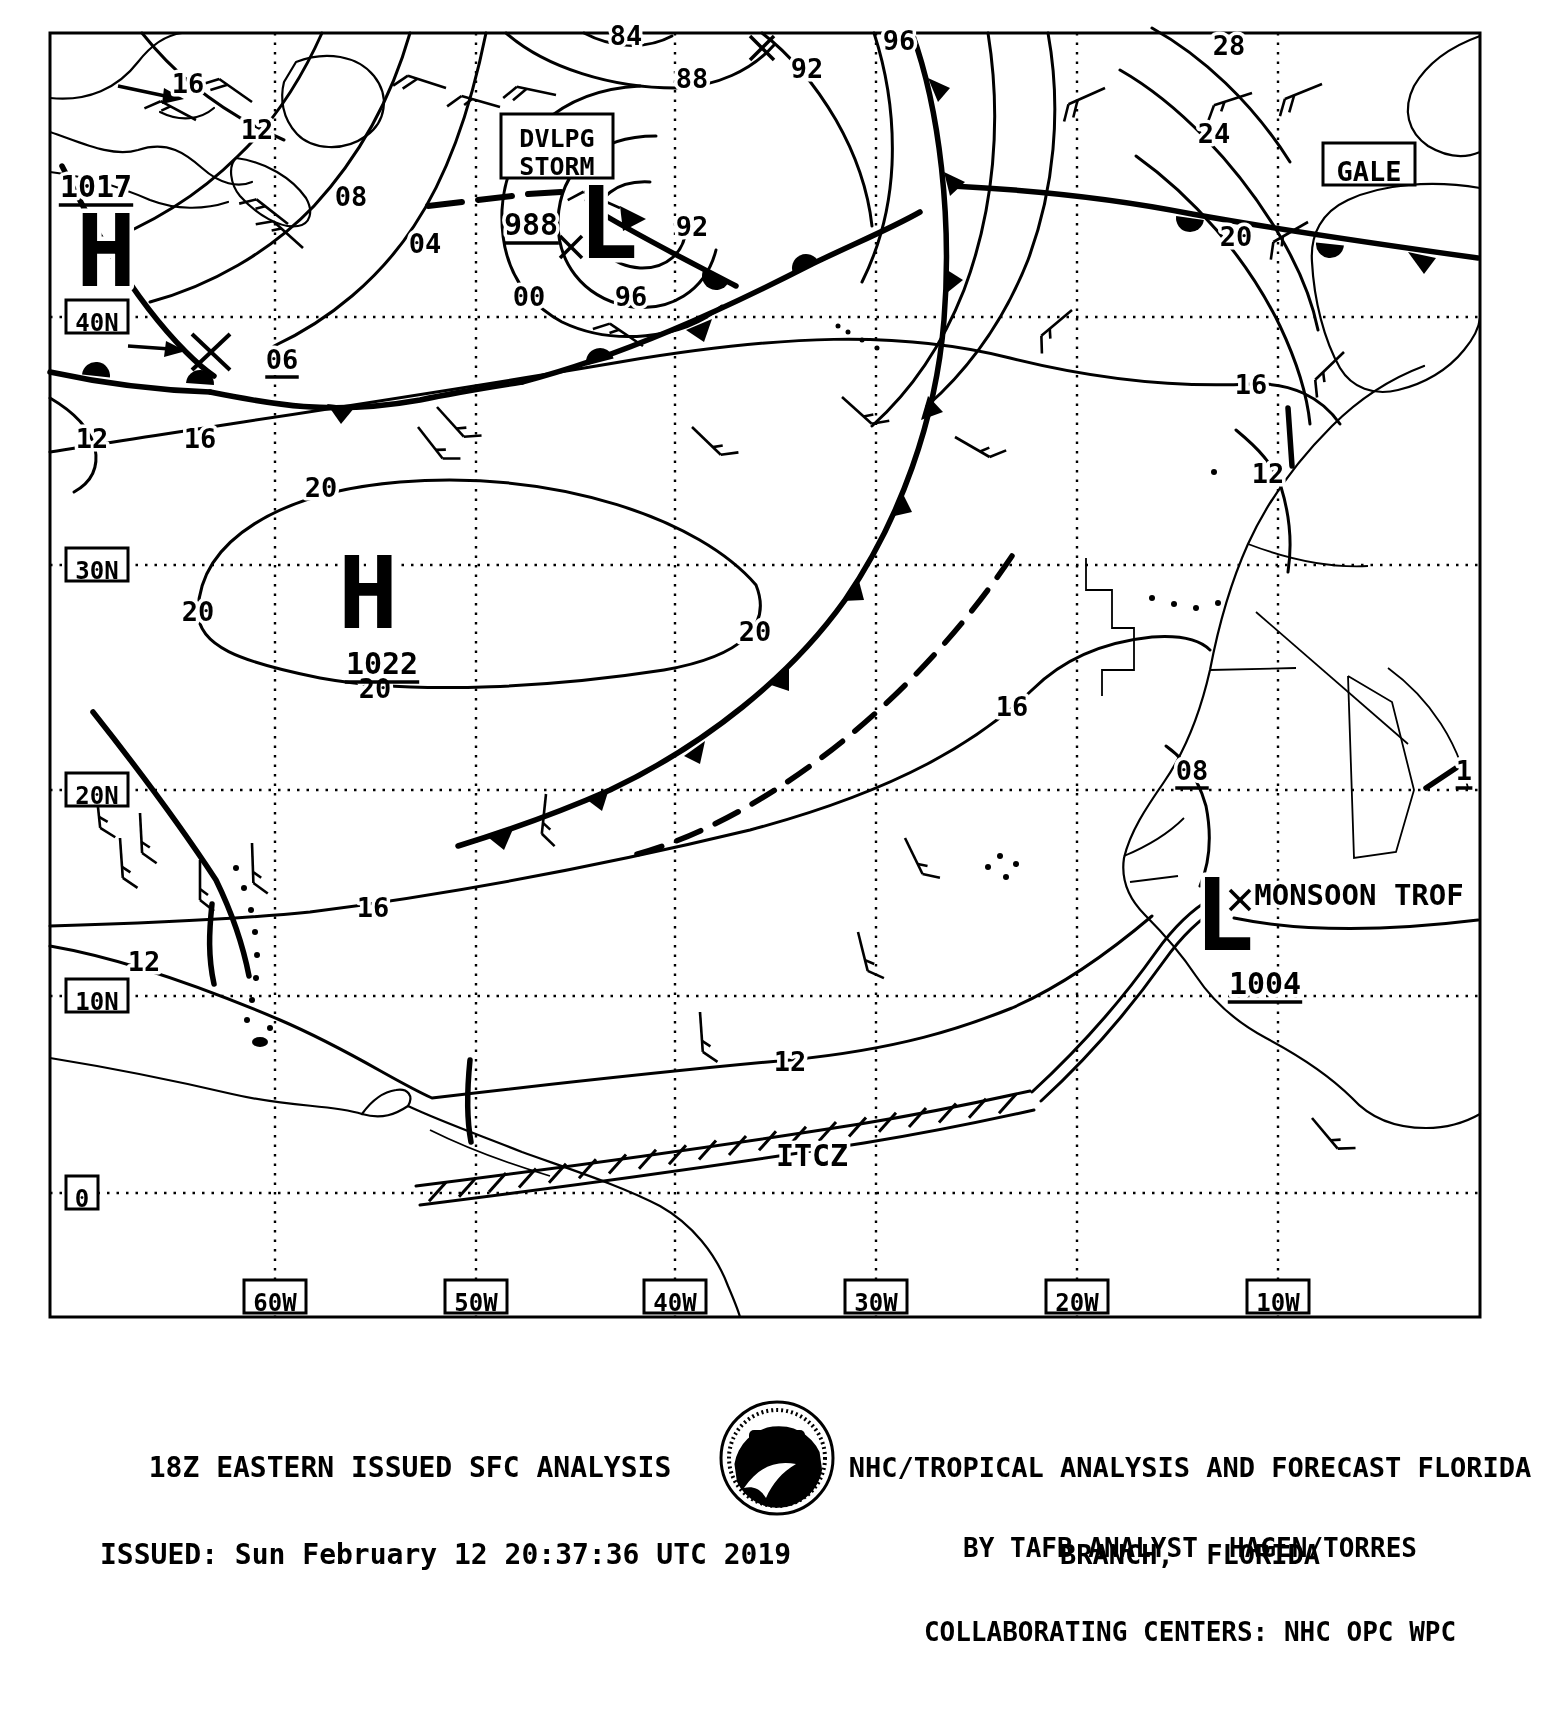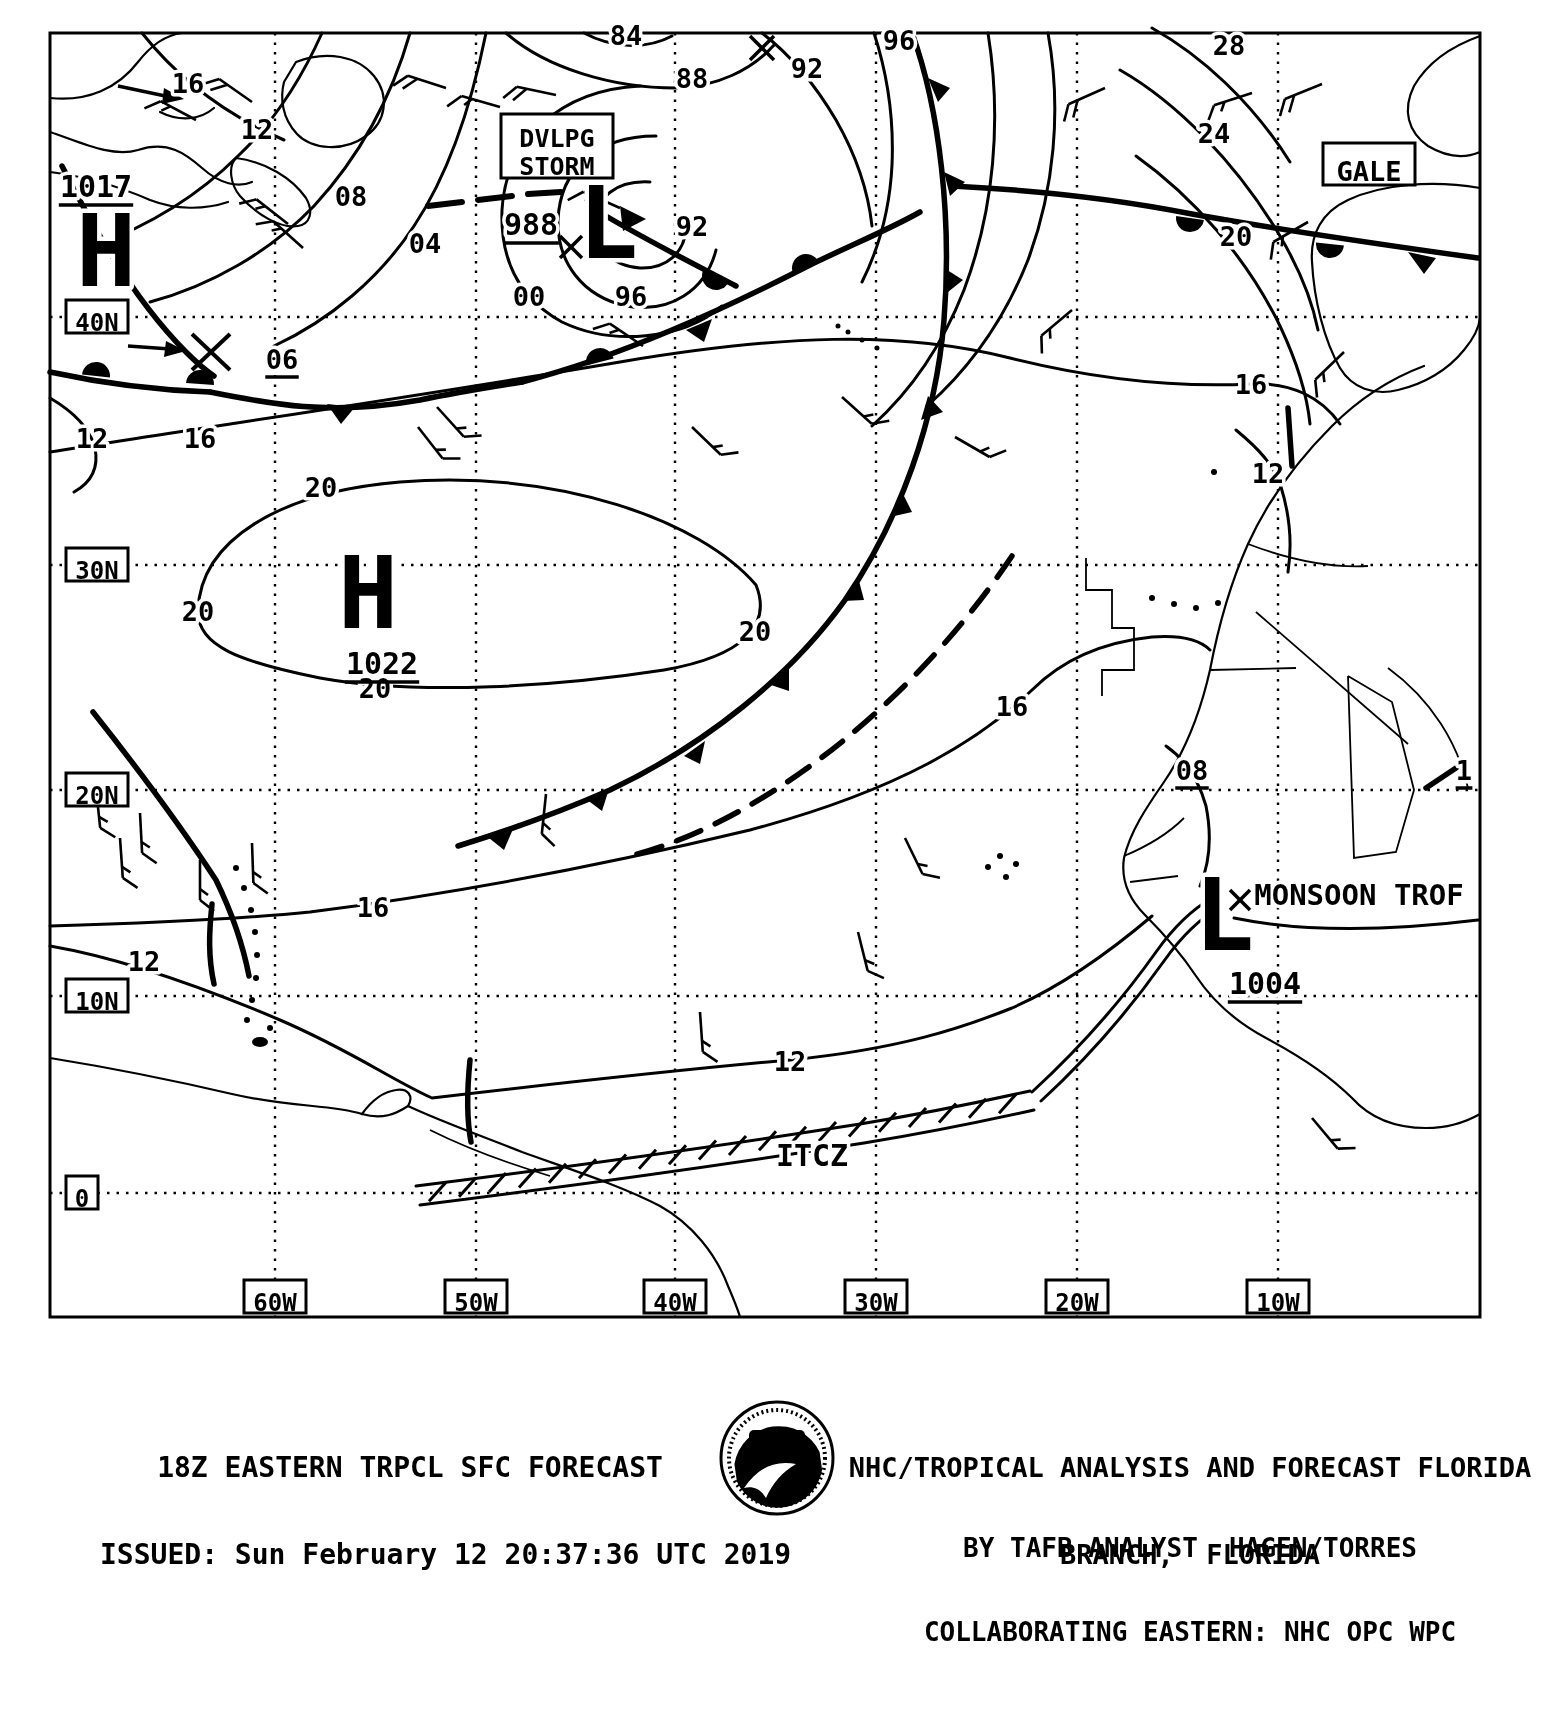--- a/index.html
+++ b/index.html
@@ -441,32 +441,32 @@
         <text x="608" y="258" text-anchor="middle" font-size="100" style="stroke-width:9px">L</text>
         <text x="531" y="235" text-anchor="middle" font-size="30" style="stroke-width:7px">988</text>
         <line x1="503.1" y1="243" x2="558.9" y2="243" stroke="#000" stroke-width="3.5"></line>
         <text x="1224" y="950" text-anchor="middle" font-size="100" style="stroke-width:9px">L</text>
         <text x="1265" y="994" text-anchor="middle" font-size="30" style="stroke-width:7px">1004</text>
         <line x1="1227.8" y1="1002" x2="1302.2" y2="1002" stroke="#000" stroke-width="3.5"></line>
       </g>
   </svg>
 
   <div class="cap" style="left:100px;top:1395px;width:620px;font-size:28px;line-height:29px;">
-    <div>18Z EASTERN TRPCL SFC FORECAST</div>
+    <div>18Z EASTERN ISSUED SFC ANALYSIS</div>
     <div>ISSUED: Sun February 12 20:37:36 UTC 2019</div>
   </div>
 
   <div class="cap" style="left:845px;top:1395px;width:690px;font-size:27px;line-height:29px;">
     <div>NHC/TROPICAL ANALYSIS AND FORECAST FLORIDA</div>
     <div>BRANCH,  FLORIDA</div>
   </div>
 
   <div class="cap" style="left:845px;top:1478px;width:690px;font-size:26px;line-height:28px;">
     <div>BY TAFB ANALYST  HAGEN/TORRES</div>
-    <div>COLLABORATING EASTERN: NHC OPC WPC</div>
+    <div>COLLABORATING CENTERS: NHC OPC WPC</div>
   </div>
 
   <svg width="122" height="126" viewBox="0 0 122 126" style="position:absolute;left:716px;top:1396px;">
     <circle cx="61" cy="62" r="56" fill="#fff" stroke="#000" stroke-width="3"></circle>
     <circle cx="61" cy="62" r="48" fill="none" stroke="#000" stroke-width="4" stroke-dasharray="2 3"></circle>
     <path d="M 18,80 A 45,45 0 0 0 104,80 L 104,62 A 45,45 0 0 0 18,62 Z" fill="#000" transform="rotate(-8 61 62)"></path>
     <rect x="33" y="34" width="56" height="26" rx="5" fill="#000"></rect>
     <text class="boxtxt" x="61" y="54" text-anchor="middle" font-size="15" fill="#fff">NOAA</text>
     <path d="M 28,92 C 42,72 58,64 80,68 C 66,76 56,88 50,102 C 44,92 36,90 28,92 Z" fill="#fff"></path>
   </svg>

